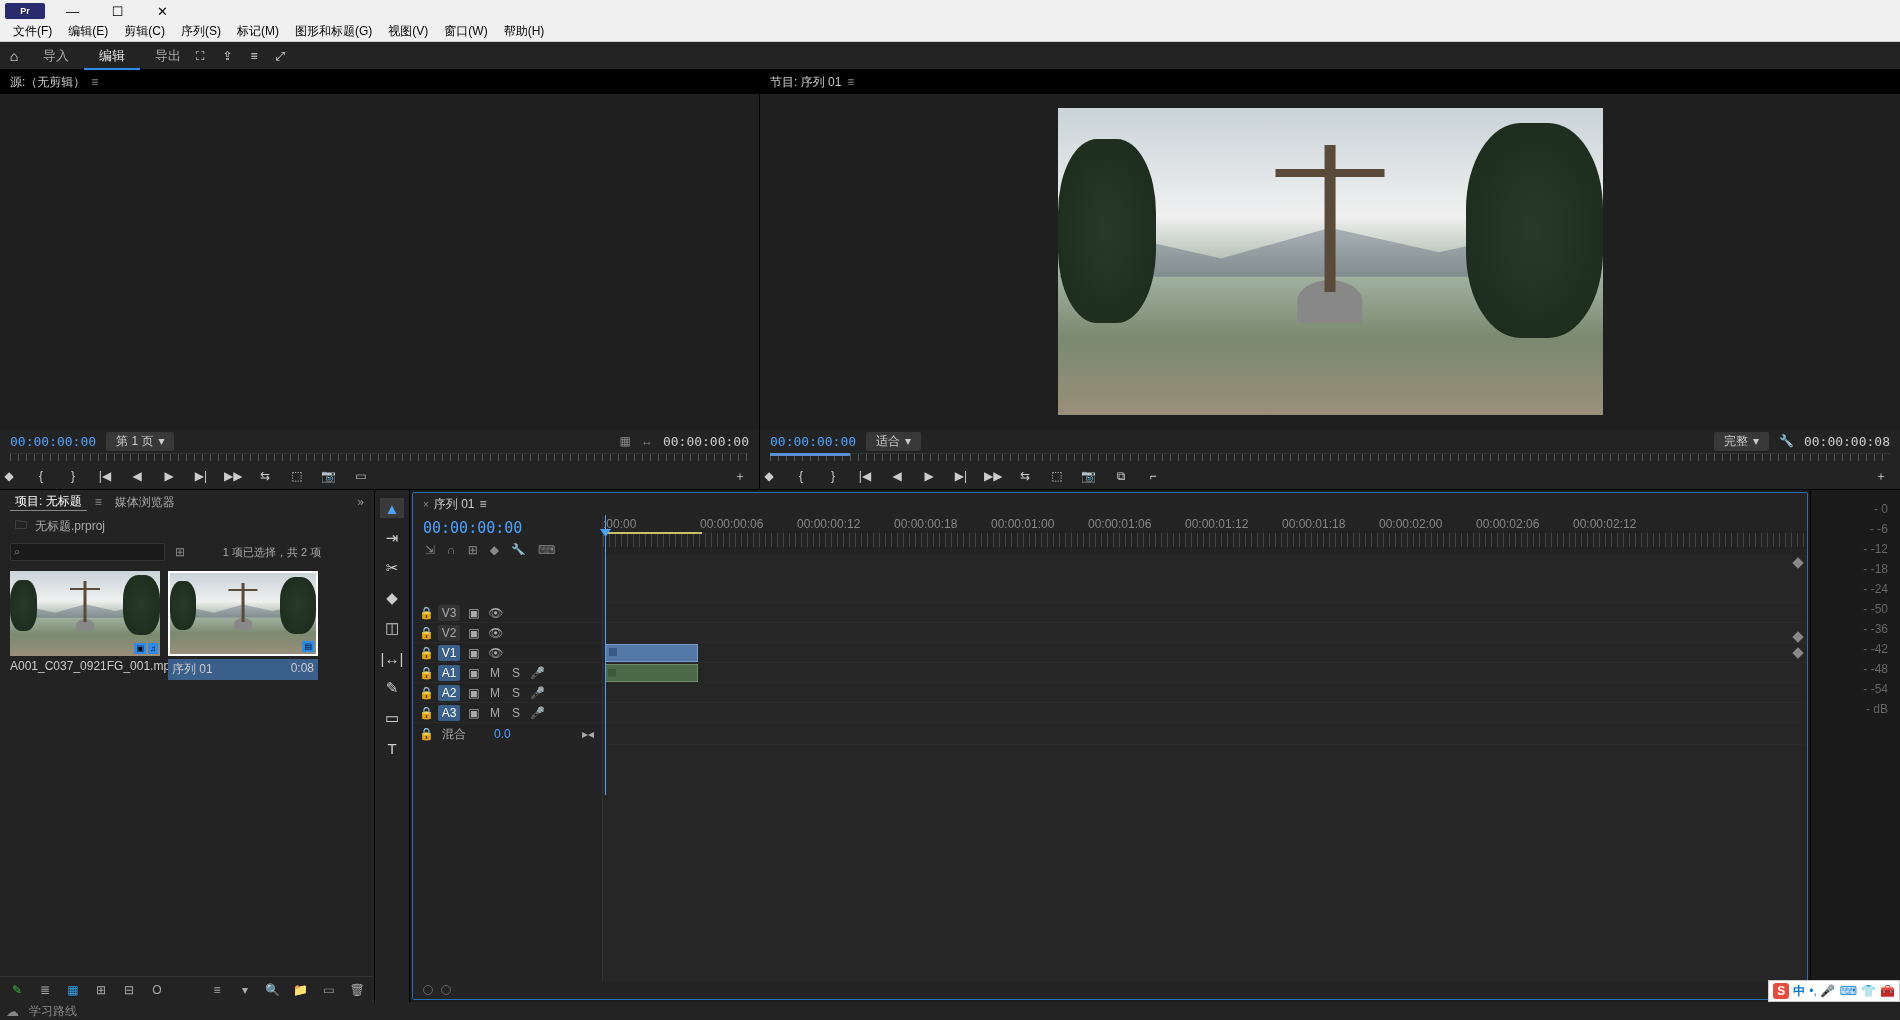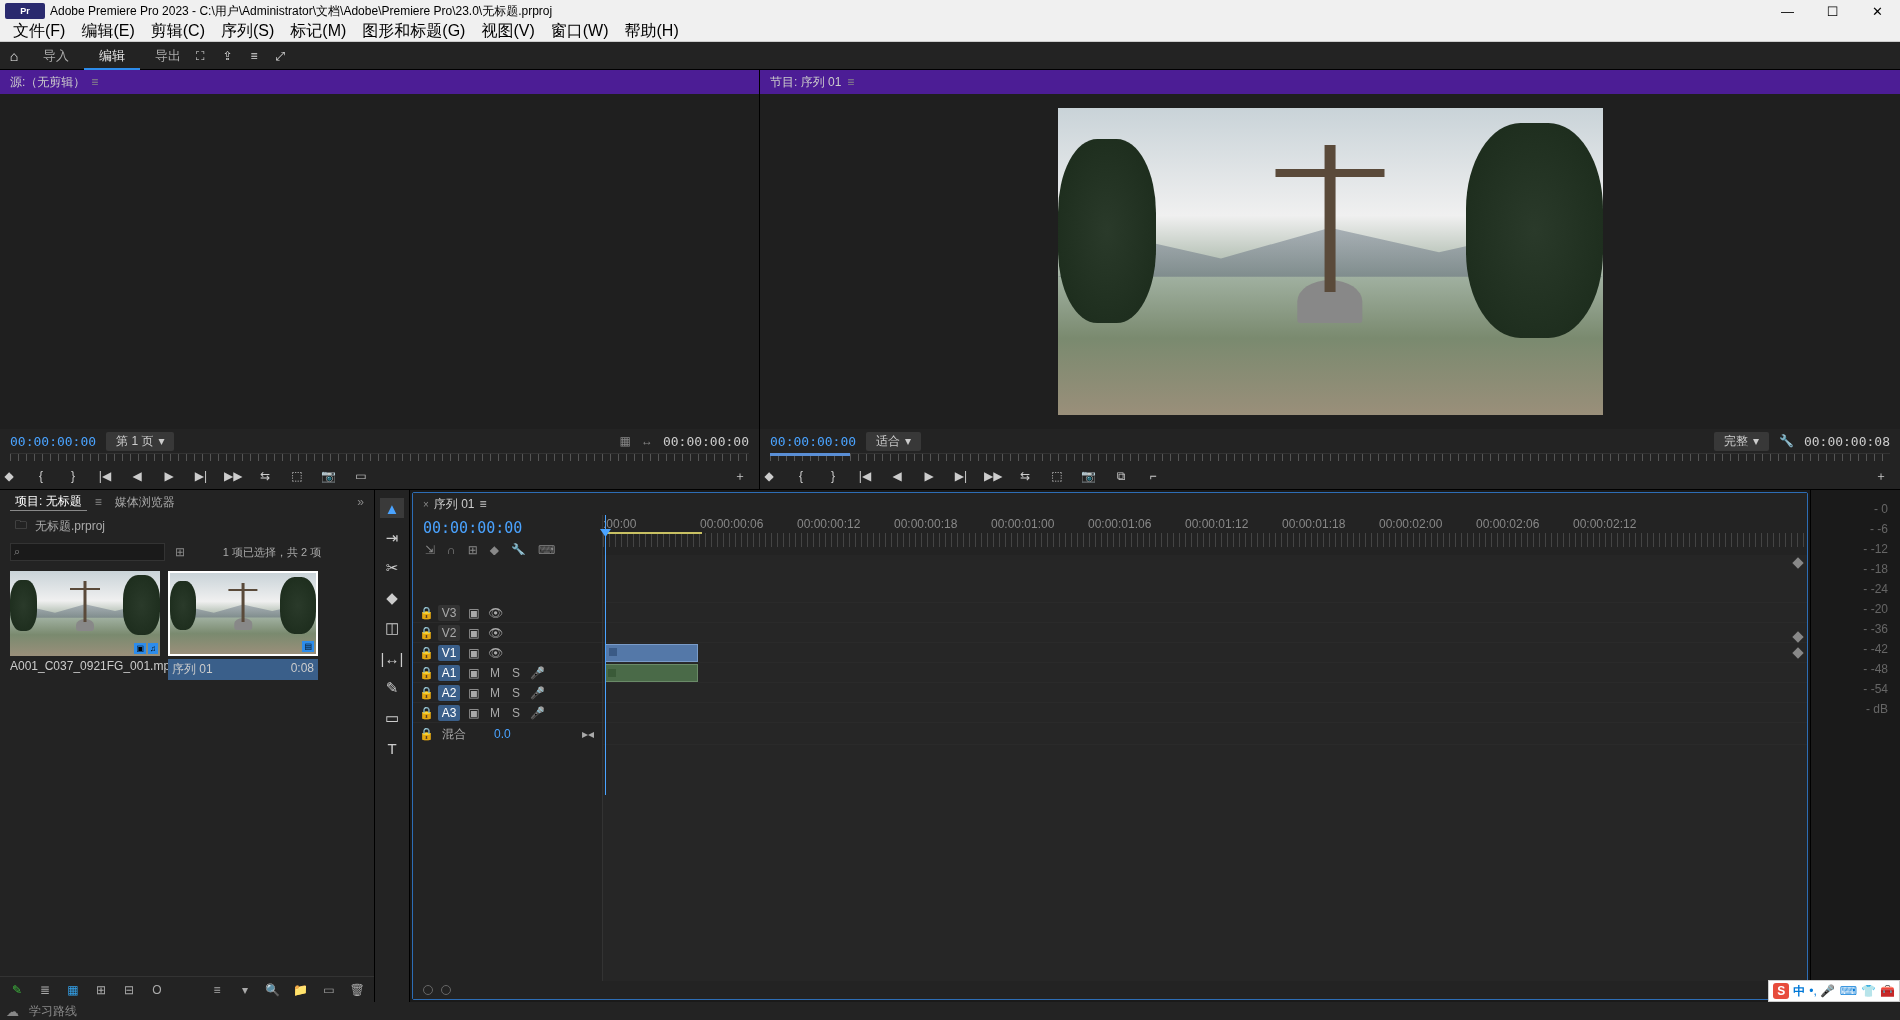--- a/index.html
+++ b/index.html
@@ -7,37 +7,37 @@
 
 
 .titlebar { background: #f0f0f0; height: 22px; display: flex; align-items: center; color: #000; }
 .titlebar .app-icon { width: 40px; height: 16px; margin: 0 5px; background: #2a2a6e; color: #fff; display: flex; align-items: center; justify-content: center; font-size: 9px; font-weight: bold; border-radius: 2px; }
 .titlebar .title { flex: 1; font-size: 12px; }
 .winbtns { display: flex; }
 .winbtn { width: 45px; height: 22px; display: flex; align-items: center; justify-content: center; font-size: 13px; }
 
 
 .menubar { background: #f0f0f0; height: 20px; display: flex; align-items: center; color: #000; padding-left: 5px; border-bottom: 1px solid #ccc; }
-.menubar span { padding: 0 8px; font-size: 16px; }
+.menubar span { padding: 0 8px; font-size: 12px; }
 
 
 .apptool { background: #232323; height: 28px; display: flex; align-items: center; border-bottom: 1px solid #000; }
 .apptool .home { width: 28px; text-align: center; font-size: 14px; color: #eee; }
 .apptool .tab { padding: 0 15px; height: 28px; line-height: 28px; font-size: 13px; color: #aaa; }
 .apptool .tab.active { color: #e5e5e5; border-bottom: 2px solid #2d8ceb; }
 .apptool .center { flex: 1; text-align: center; font-size: 13px; color: #ccc; }
 .apptool .right { display: flex; gap: 18px; padding-right: 15px; color: #ddd; font-size: 15px; }
 
 
 .main { flex: 1; display: flex; flex-direction: column; background: #1a1a1a; }
 
 
 .upper { height: 420px; display: flex; border-bottom: 1px solid #000; }
 .panel { background: #232323; display: flex; flex-direction: column; }
-.panel-header { height: 24px; display: flex; align-items: center; padding-left: 10px; color: #ccc; font-size: 12px; background: #4c1d95; }
+.panel-header { height: 24px; display: flex; align-items: center; padding-left: 10px; color: #ccc; font-size: 12px; background: #000000; }
 .panel-header .menuic { margin-left: 6px; color: #888; }
 
 .source { width: 760px; border-right: 1px solid #000; }
 .program { flex: 1; }
 .monitor-body { flex: 1; background: #1f1f1f; display: flex; align-items: center; justify-content: center; }
 .preview-img { width: 545px; height: 307px; }
 
 .monitor-ctrl { height: 60px; background: #232323; display: flex; flex-direction: column; }
 .mc-row1 { height: 24px; display: flex; align-items: center; padding: 0 10px; gap: 10px; }
 .timecode { color: #4aa3ff; font-size: 13px; font-family: monospace; }
@@ -147,21 +147,20 @@
 .scene .cross-h { position: absolute; left: 50%; top: 20%; width: 20%; height: 2.5%; background: #5a4a3a; transform: translateX(-50%); }
 .scene .base { position: absolute; left: 50%; bottom: 30%; width: 12%; height: 14%; background: #888; transform: translateX(-50%); border-radius: 50% 50% 3px 3px; }
 .scene .treeL { position: absolute; left: 0; top: 10%; width: 18%; height: 60%; background: radial-gradient(#2a3a2a, #1a2a1a); border-radius: 40%; }
 .scene .treeR { position: absolute; right: 0; top: 5%; width: 25%; height: 70%; background: radial-gradient(#2a3a2a, #1a2a1a); border-radius: 40%; }
 </style>
 </head>
 <body>
 
 <div class="titlebar">
   <div class="app-icon">Pr</div>
-  <div class="title">Adobe Premiere Pro 2023 - C:\用户\Administrator\文档\Adobe\Premiere Pro\23.0\无标题.prproj</div>
   <div class="winbtns">
     <div class="winbtn">—</div>
     <div class="winbtn">☐</div>
     <div class="winbtn">✕</div>
   </div>
 </div>
 
 <div class="menubar">
   <span>文件(F)</span>
   <span>编辑(E)</span>
@@ -497,21 +496,21 @@
         <span class="circ"></span>
       </div>
     </div>
 
     <div class="audiometer">
       <div>-  0</div>
           <div>-  -6</div>
           <div>- -12</div>
       <div>- -18</div>
           <div>- -24</div>
-          <div>- -20</div>
+          <div>- -50</div>
       <div>- -36</div>
           <div>- -42</div>
           <div>- -48</div>
       <div>- -54</div>
           <div>-  dB</div>
     </div>
   </div>
 
 </div>
 </div>

